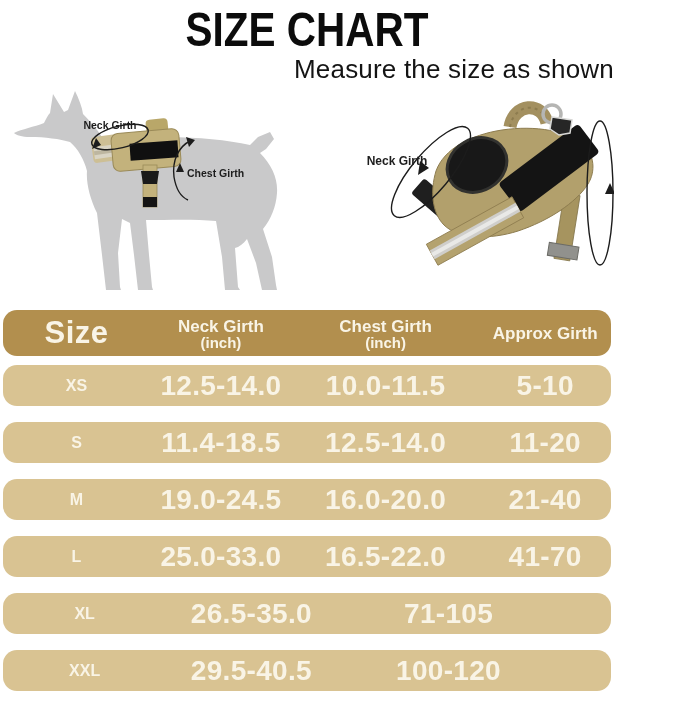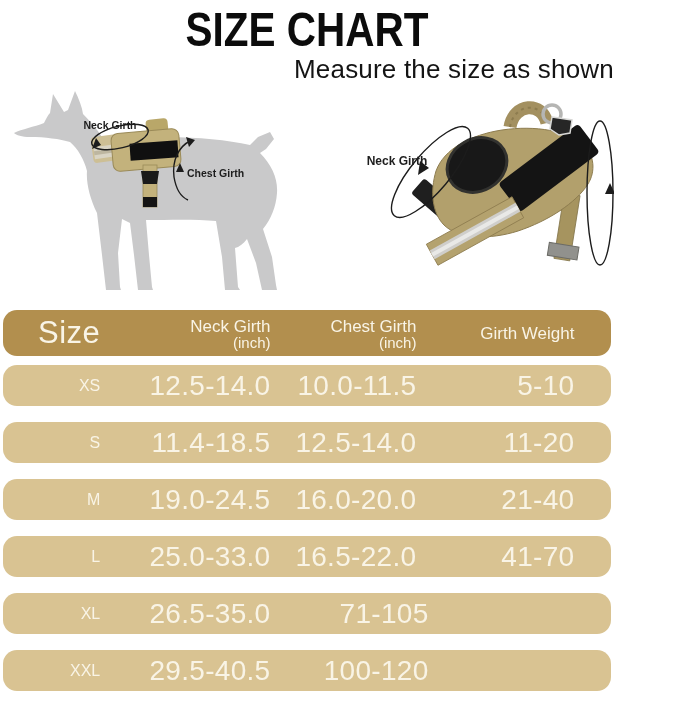--- a/index.html
+++ b/index.html
@@ -16,21 +16,21 @@
   .fig svg{display:block;}
   .fig text{font-family:"Liberation Sans",sans-serif;font-weight:bold;fill:#1d1d1d;}
   .anno{fill:none;stroke:#1c1c1c;stroke-width:1.4px;}
   .anno polygon{fill:#1c1c1c;stroke:none;}
   .dog-body{fill:var(--dog-gray,#c9c9ca);}
 
   .size-table{position:absolute;top:310px;left:3px;right:3px;}
   .t-row{display:flex;align-items:center;border-radius:14px;}
   .t-header{height:46px;margin-bottom:9px;background:var(--header-row-bg,#b28f4e);}
   .t-data{height:41px;margin-bottom:16px;background:var(--data-row-bg,#d9c392);}
-  .t-cell{text-align:right;font-weight:normal;color:var(--row-text,#f9f4e6);}
+  .t-cell{text-align:center;font-weight:bold;color:var(--row-text,#f9f4e6);margin-left:33px;}
   .c-size{width:16%;}
   .c-neck{width:28%;}
   .c-chest{width:24%;}
   .c-weight{width:26%;}
   .h-size{font-size:31px;letter-spacing:0.5px;}
   .h-label{display:block;font-size:17px;line-height:19px;}
   .h-sub{display:block;font-size:15px;line-height:14px;}
   .t-data .c-size{font-size:16px;}
   .t-data .val{font-size:28px;letter-spacing:0.3px;}
 </style>
@@ -126,21 +126,21 @@
       <div class="t-cell c-size h-size">Size</div>
       <div class="t-cell c-neck h-col">
         <span class="h-label">Neck Girth</span>
         <span class="h-sub">(inch)</span>
       </div>
       <div class="t-cell c-chest h-col">
         <span class="h-label">Chest Girth</span>
         <span class="h-sub">(inch)</span>
       </div>
       <div class="t-cell c-weight h-col">
-        <span class="h-label">Girth Weight</span>
+        <span class="h-label">Approx Girth</span>
       </div>
     </div>
 
     <div class="t-row t-data">
       <div class="t-cell c-size">XS</div>
       <div class="t-cell c-neck val">12.5-14.0</div>
       <div class="t-cell c-chest val">10.0-11.5</div>
       <div class="t-cell c-weight val">5-10</div>
     </div>
 

